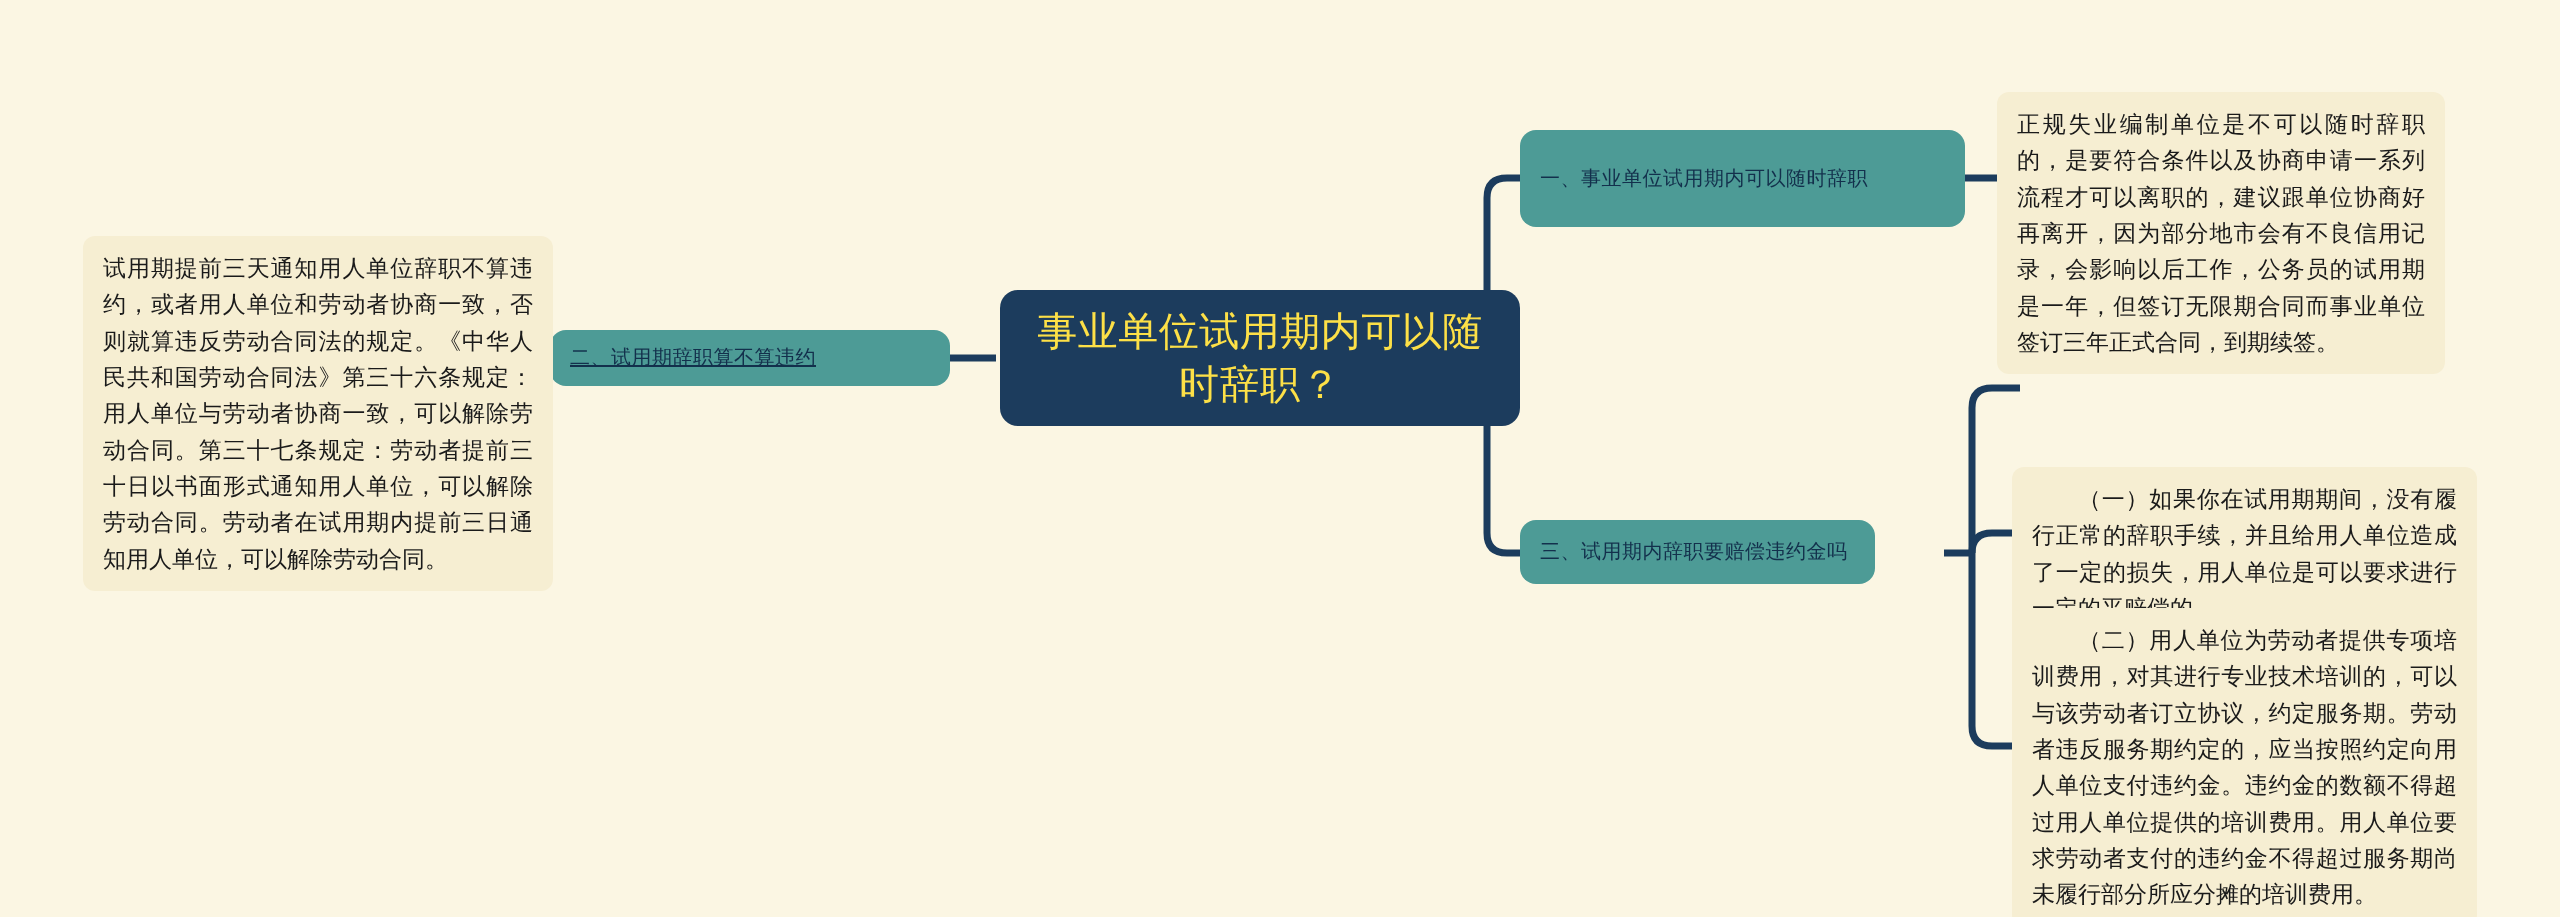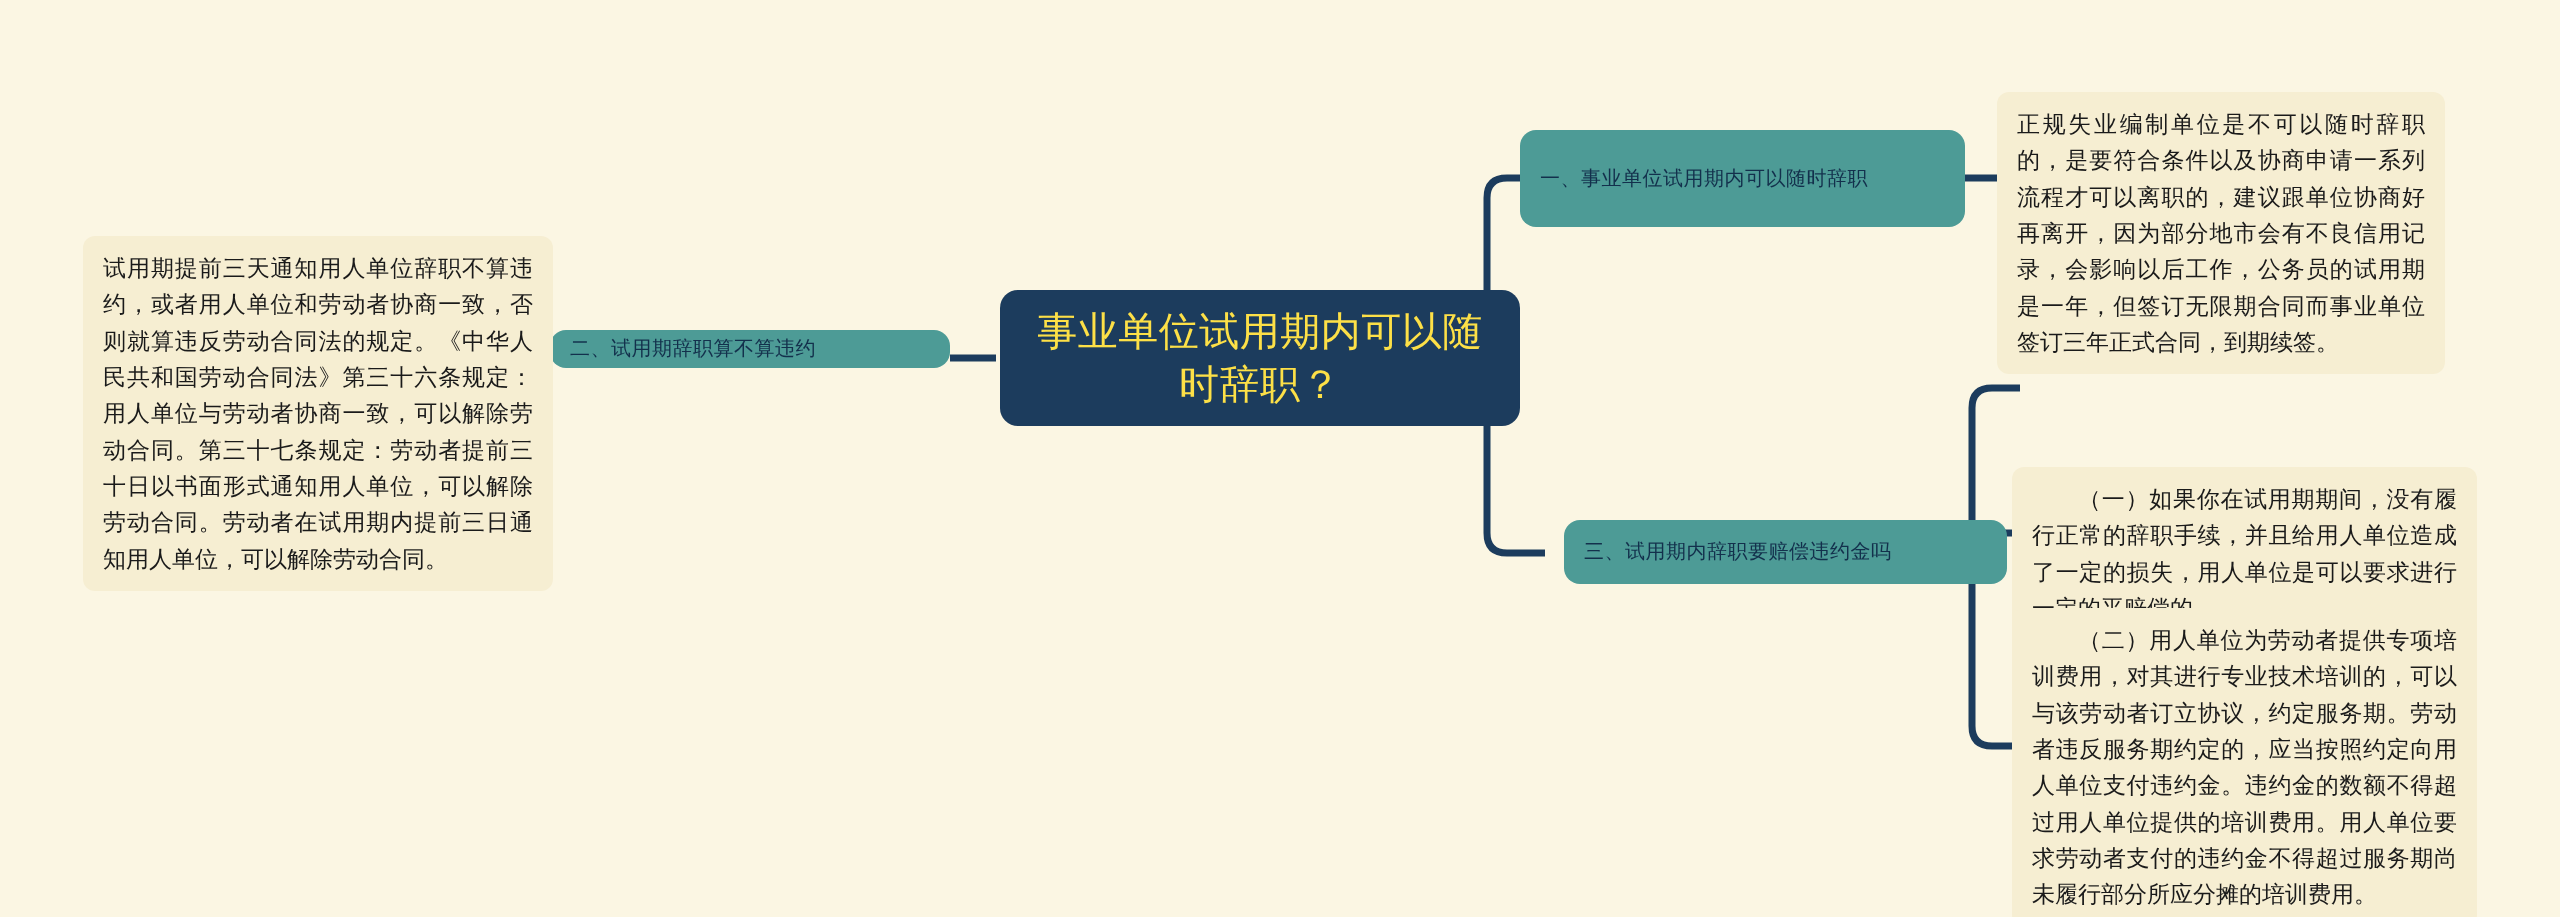--- a/index.html
+++ b/index.html
@@ -102,29 +102,29 @@
   </div>
 
   <div class="node branch" style="left:1520px; top:130px; width:445px; height:97px;">
     <span>一、事业单位试用期内可以随时辞职</span>
   </div>
 
   <div class="node leaf" style="left:1997px; top:92px; width:448px; height:auto;">
     <span>正规失业编制单位是不可以随时辞职的，是要符合条件以及协商申请一系列流程才可以离职的，建议跟单位协商好再离开，因为部分地市会有不良信用记录，会影响以后工作，公务员的试用期是一年，但签订无限期合同而事业单位签订三年正式合同，到期续签。</span>
   </div>
 
-  <div class="node branch" style="left:550px; top:330px; width:400px; height:38px;">
+  <div class="node branch" style="left:550px; top:330px; width:400px; height:56px;text-decoration:underline;">
     <span>二、试用期辞职算不算违约</span>
   </div>
 
   <div class="node leaf" style="left:83px; top:236px; width:470px; height:auto;">
     <span>试用期提前三天通知用人单位辞职不算违约，或者用人单位和劳动者协商一致，否则就算违反劳动合同法的规定。《中华人民共和国劳动合同法》第三十六条规定：用人单位与劳动者协商一致，可以解除劳动合同。第三十七条规定：劳动者提前三十日以书面形式通知用人单位，可以解除劳动合同。劳动者在试用期内提前三日通知用人单位，可以解除劳动合同。</span>
   </div>
 
-  <div class="node branch" style="left:1520px; top:520px; width:443px; height:64px;margin-left:44px;">
+  <div class="node branch" style="left:1520px; top:520px; width:355px; height:64px;">
     <span>三、试用期内辞职要赔偿违约金吗</span>
   </div>
 
 
   <div class="node leaf indent" style="left:2012px; top:467px; width:465px; height:auto;">
     <span>（一）如果你在试用期期间，没有履行正常的辞职手续，并且给用人单位造成了一定的损失，用人单位是可以要求进行一定的平赔偿的。</span>
   </div>
 
   <div class="node leaf indent" style="left:2012px; top:608px; width:465px; height:auto;">
     <span>（二）用人单位为劳动者提供专项培训费用，对其进行专业技术培训的，可以与该劳动者订立协议，约定服务期。劳动者违反服务期约定的，应当按照约定向用人单位支付违约金。违约金的数额不得超过用人单位提供的培训费用。用人单位要求劳动者支付的违约金不得超过服务期尚未履行部分所应分摊的培训费用。</span>

